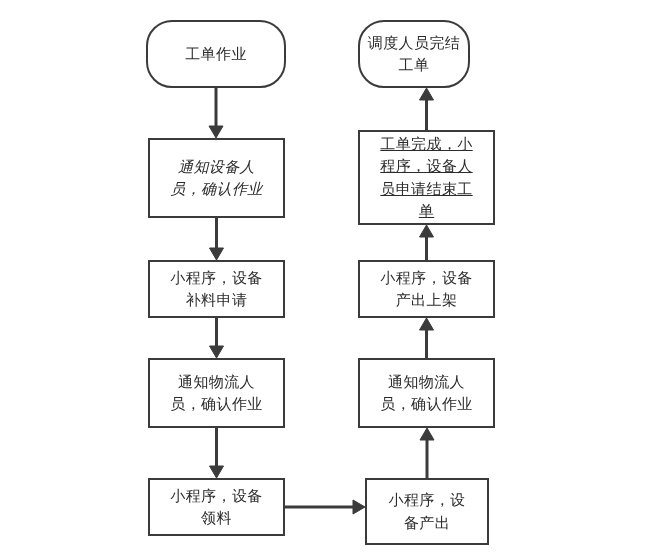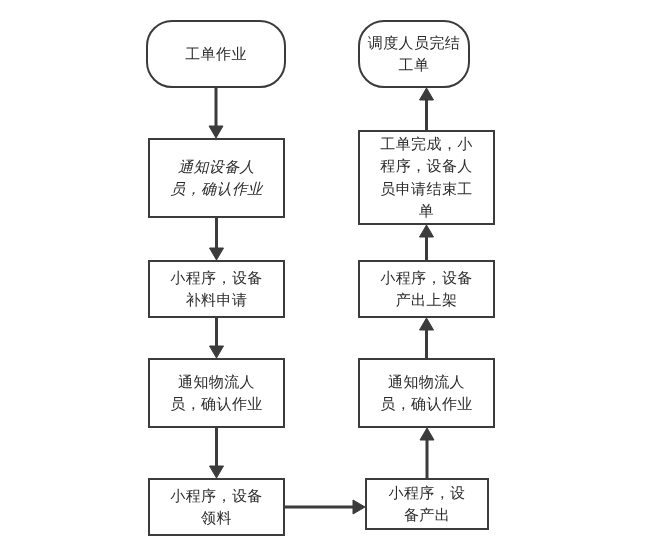--- a/index.html
+++ b/index.html
@@ -85,26 +85,26 @@
   <div id="node-layer">
       <div class="node terminal" style="left: 146px; top: 20px; width: 140px; height: 68px; border-color: rgb(59, 59, 59); color: rgb(43, 43, 43);"><span>工单作业</span></div>
       <div class="node" style="left: 148px; top: 138px; width: 137px; height: 80px; border-color: rgb(59, 59, 59); color: rgb(43, 43, 43); font-style: italic;"><span>通知设备人
 员，确认作业</span></div>
       <div class="node" style="left: 148px; top: 260px; width: 137px; height: 58px; border-color: rgb(59, 59, 59); color: rgb(43, 43, 43);"><span>小程序，设备
 补料申请</span></div>
       <div class="node" style="left: 148px; top: 358px; width: 137px; height: 70px; border-color: rgb(59, 59, 59); color: rgb(43, 43, 43);"><span>通知物流人
 员，确认作业</span></div>
       <div class="node" style="left: 148px; top: 478px; width: 137px; height: 58px; border-color: rgb(59, 59, 59); color: rgb(43, 43, 43);"><span>小程序，设备
 领料</span></div>
-      <div class="node" style="left: 365px; top: 478px; width: 124px; height: 52px; border-color: rgb(59, 59, 59); color: rgb(43, 43, 43); align-items: center;"><span>小程序，设
+      <div class="node" style="left: 365px; top: 478px; width: 124px; height: 67px; border-color: rgb(59, 59, 59); color: rgb(43, 43, 43); align-items: center;"><span>小程序，设
 备产出</span></div>
       <div class="node" style="left: 358px; top: 358px; width: 137px; height: 70px; border-color: rgb(59, 59, 59); color: rgb(43, 43, 43);"><span>通知物流人
 员，确认作业</span></div>
       <div class="node" style="left: 358px; top: 260px; width: 137px; height: 58px; border-color: rgb(59, 59, 59); color: rgb(43, 43, 43);"><span>小程序，设备
 产出上架</span></div>
-      <div class="node" style="left: 358px; top: 130px; width: 137px; height: 95px; border-color: rgb(59, 59, 59); color: rgb(43, 43, 43);"><span>工单完成，小
+      <div class="node" style="left: 358px; top: 130px; width: 137px; height: 95px; border-color: rgb(59, 59, 59); color: rgb(43, 43, 43); text-decoration: underline;"><span>工单完成，小
 程序，设备人
 员申请结束工
 单</span></div>
       <div class="node terminal" style="left: 358px; top: 20px; width: 112px; height: 68px; border-color: rgb(59, 59, 59); color: rgb(43, 43, 43);"><span>调度人员完结
 工单</span></div>
     </div>
 </div>
 
 </body></html>

